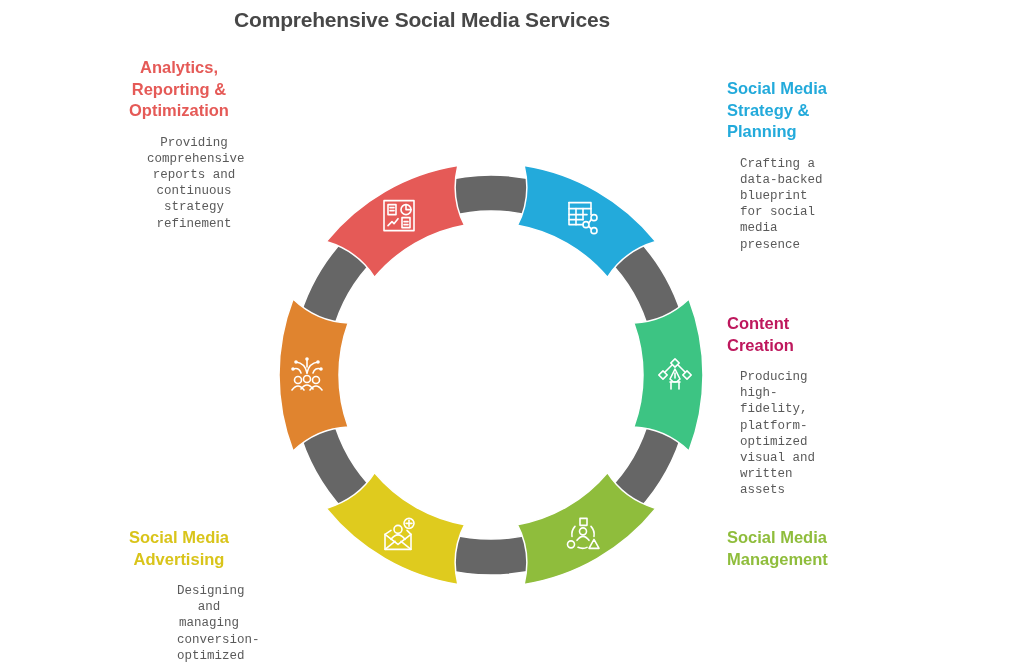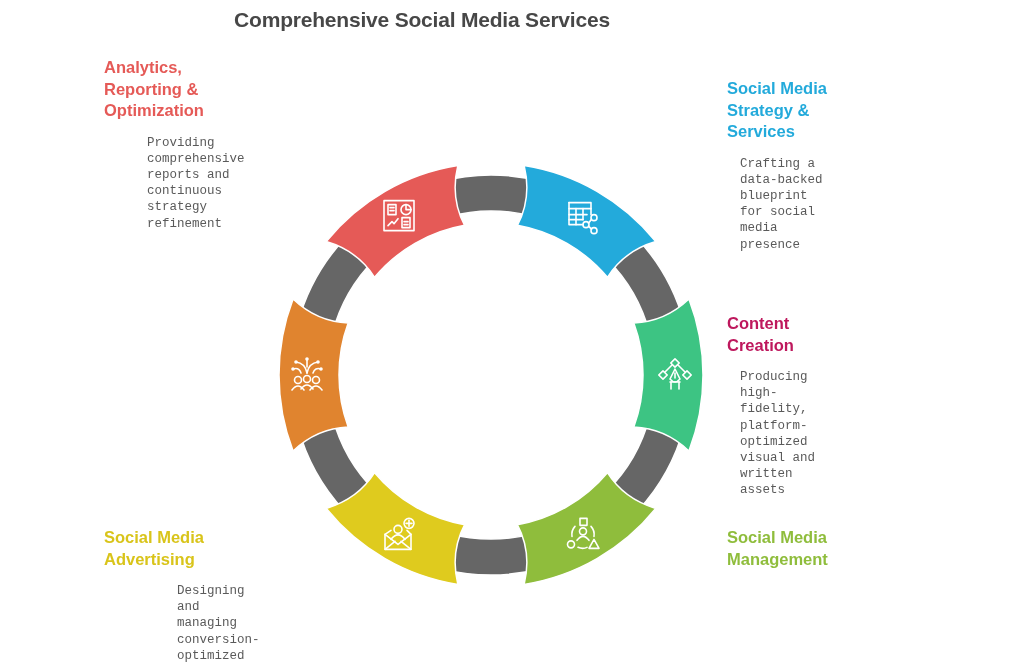--- a/index.html
+++ b/index.html
@@ -1,19 +1,19 @@
 <!DOCTYPE html>
 <html><head>
 <meta charset="utf-8">
 <style>
   html,body{margin:0;padding:0;background:#ffffff;}
   body{width:1024px;height:666px;position:relative;overflow:hidden;font-family:"Liberation Sans",sans-serif;}
   .title{position:absolute;left:0;top:8px;width:844px;text-align:center;font-size:21px;font-weight:bold;color:#474747;letter-spacing:-0.2px;}
   .block{position:absolute;width:150px;}
-  .block.left{text-align:left;}
+  .block.left{text-align:center;}
   .block.right{text-align:left;}
   .block h3{margin:0 0 12px 0;font-size:16.5px;line-height:21.5px;font-weight:bold;}
   .block p{margin:13px;font-size:12.5px;line-height:16.2px;color:#5a5a5a;font-family:Liberation Mono, monospace;}
   svg.ring{position:absolute;left:0;top:0;}
 </style>
 </head>
 <body>
 
 <div class="title">Comprehensive Social Media Services</div>
 
@@ -142,21 +142,21 @@
     <span>Social Media</span><br>
     <span>Advertising</span>
   </h3>
   <p style="padding-left:60px">Designing and managing conversion-optimized ad campaigns</p>
 </div>
 
 <div class="block right" style="left:727px;top:78px;">
   <h3 style="color:#23AADB">
     <span>Social Media</span><br>
     <span>Strategy &amp;</span><br>
-    <span>Services</span>
+    <span>Planning</span>
   </h3>
   <p style="padding-right:28px">Crafting a data-backed blueprint for social media presence</p>
 </div>
 
 <div class="block right" style="left:727px;top:313px;">
   <h3 style="color:#be185d">
     <span>Content</span><br>
     <span>Creation</span>
   </h3>
   <p style="padding-right:20px">Producing high-fidelity, platform-optimized visual and written assets</p>

